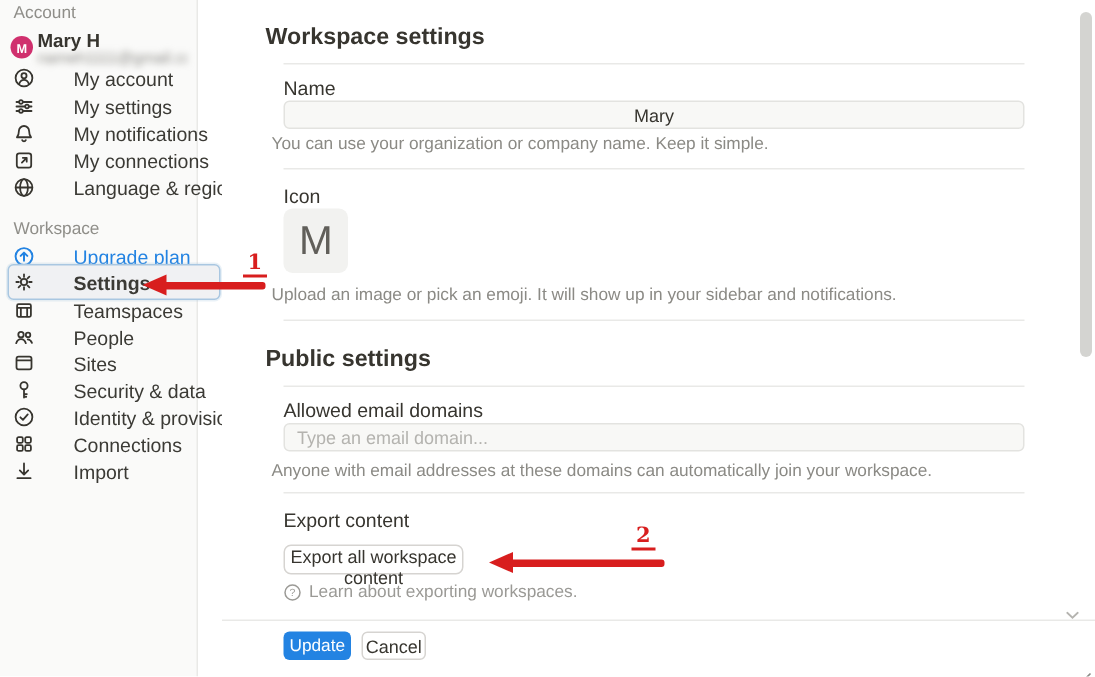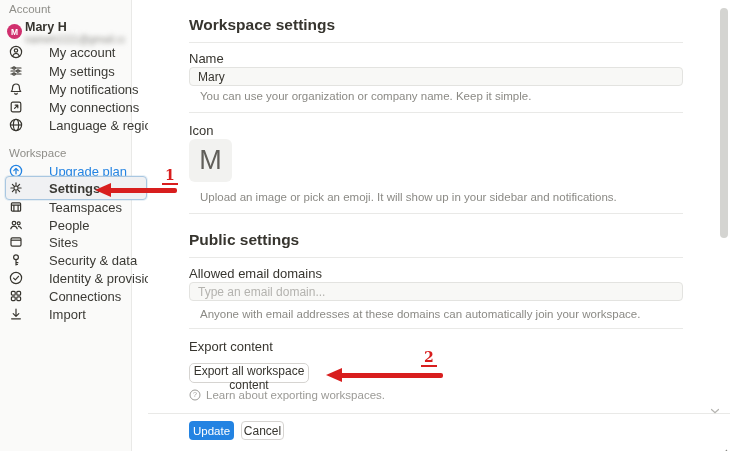--- a/index.html
+++ b/index.html
@@ -24,24 +24,24 @@
   .user-email { position:absolute; left:25px; top:33px; font-size:10.5px; color:#8f8e89;
                 filter:blur(2.6px); white-space:nowrap; max-width:100px; overflow:hidden; }
   .sel-box { position:absolute; left:5px; top:176px; width:142px; height:24px;
              background:#f0f1f3; border:1px solid #a9c7e1; border-radius:4px;
              box-shadow:0 0 0 1px rgba(169,199,225,.25); }
   .badge { margin-left:6px; font-size:9.5px; font-weight:bold; color:#2383e2;
            background:#dcebfa; border-radius:3px; padding:1px 20px; }
 
   
   .main { position:absolute; left:148px; top:0; width:582px; height:451px; background:#fff; }
-  .h1 { position:absolute; left:41px; font-size:15.5px; font-weight:bold;text-align:center; }
+  .h1 { position:absolute; left:29px; font-size:15.5px; font-weight:bold;text-align:center; }
   .divider { position:absolute; left:41px; width:494px; height:1px; background:#e9e9e7; }
   .flabel { position:absolute; left:41px; font-size:13px; color:#37352f; }
-  .help { position:absolute; left:52px; font-size:11.5px; color:#8b8a85; }
+  .help { position:absolute; left:33px; font-size:11.5px; color:#8b8a85; }
   .tinput { position:absolute; left:41px; width:494px; height:19px; background:#f8f8f6;
             border:1px solid #e3e3e0; border-radius:4px; font-size:12px; color:#37352f;
             padding:0 8px; font-family:"Liberation Sans", sans-serif; outline:none; }
   .tinput::placeholder { color:#b4b3af; }
   .icon-tile { position:absolute; left:41px; top:139px; width:43px; height:43px;
                background:#f2f2f0; border-radius:6px; display:flex; align-items:center;
                justify-content:center; font-size:27px; color:#615f5a; cursor:pointer; }
   .btn-plain { position:absolute; background:#fff; border:1px solid #d6d4d1; border-radius:5px;
                font-size:12px; color:#37352f; font-family:"Liberation Sans", sans-serif;
                cursor:pointer; }
@@ -235,21 +235,21 @@
       </span>
       <span class="slabel">Import</span>
     </div>
   </div>
 
   <div class="main">
     <div class="h1" style="top:16px">Workspace settings</div>
     <div class="divider" style="top:42px"></div>
 
     <div class="flabel" style="top:51px">Name</div>
-    <input class="tinput" style="top: 67px;" value="Mary">
+    <input class="tinput" style="top: 67px; text-align: center;" value="Mary">
     <div class="help" style="top:90px">You can use your organization or company name. Keep it simple.</div>
 
     <div class="divider" style="top:112px"></div>
 
     <div class="flabel" style="top:123px">Icon</div>
     <div class="icon-tile">M</div>
     <div class="help" style="top:191px">Upload an image or pick an emoji. It will show up in your sidebar and notifications.</div>
 
     <div class="divider" style="top:213px"></div>
 

